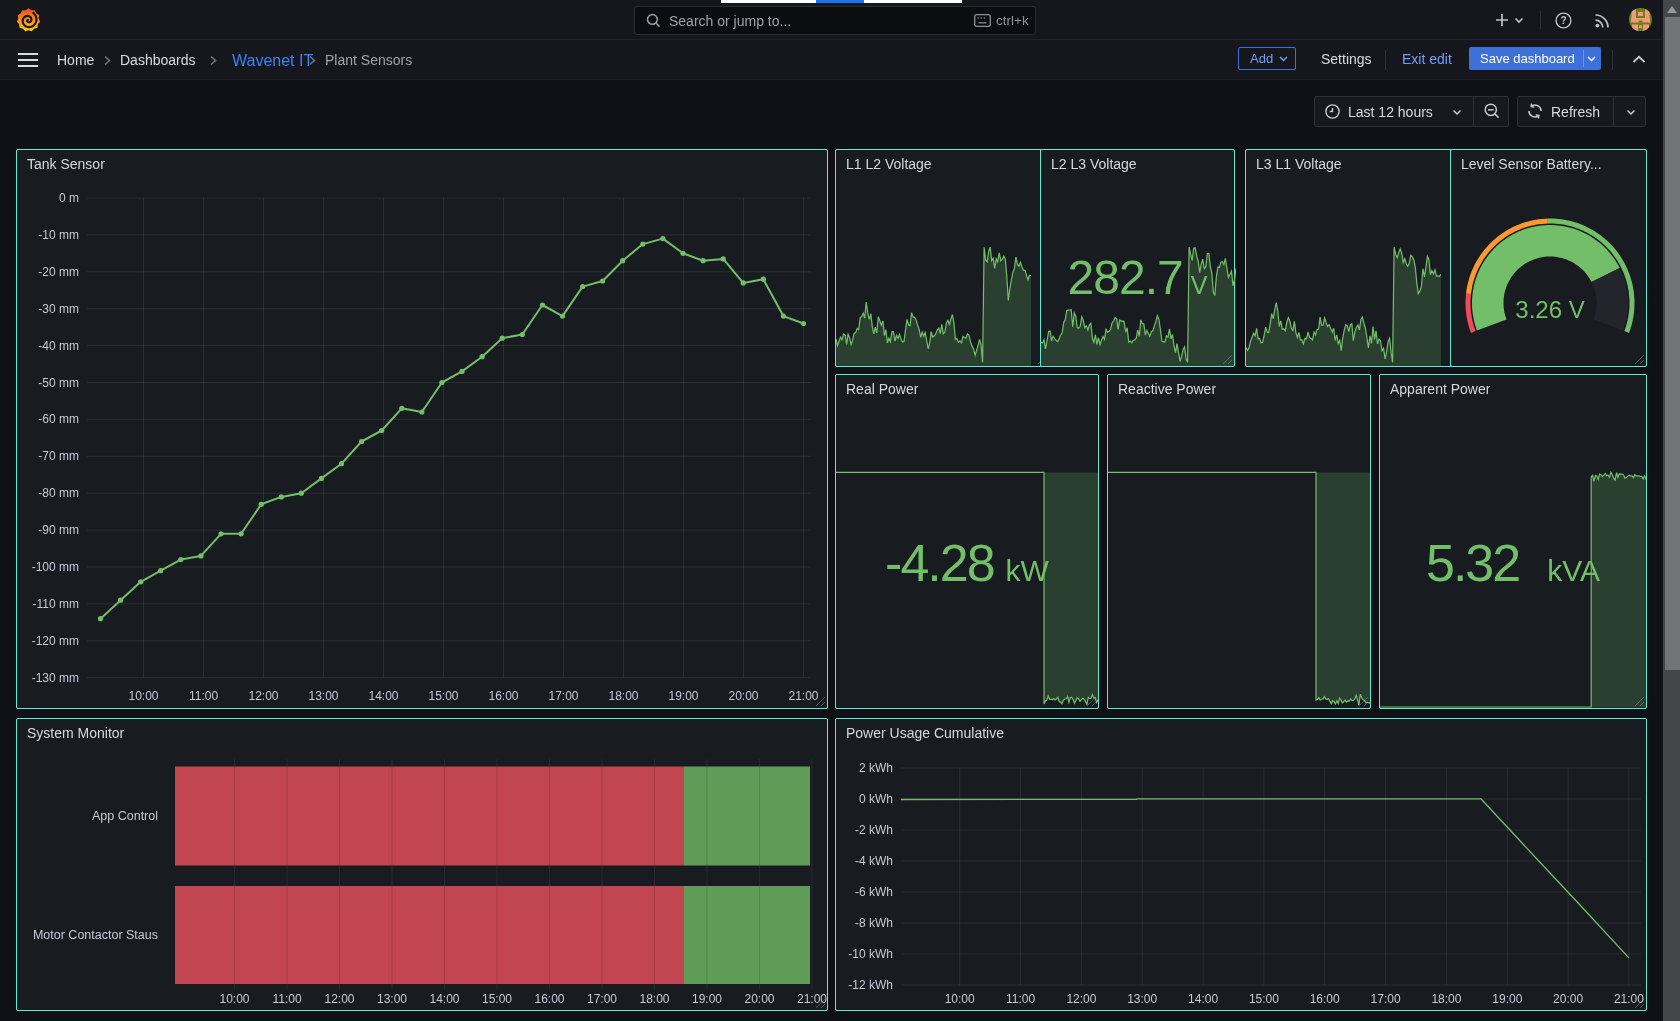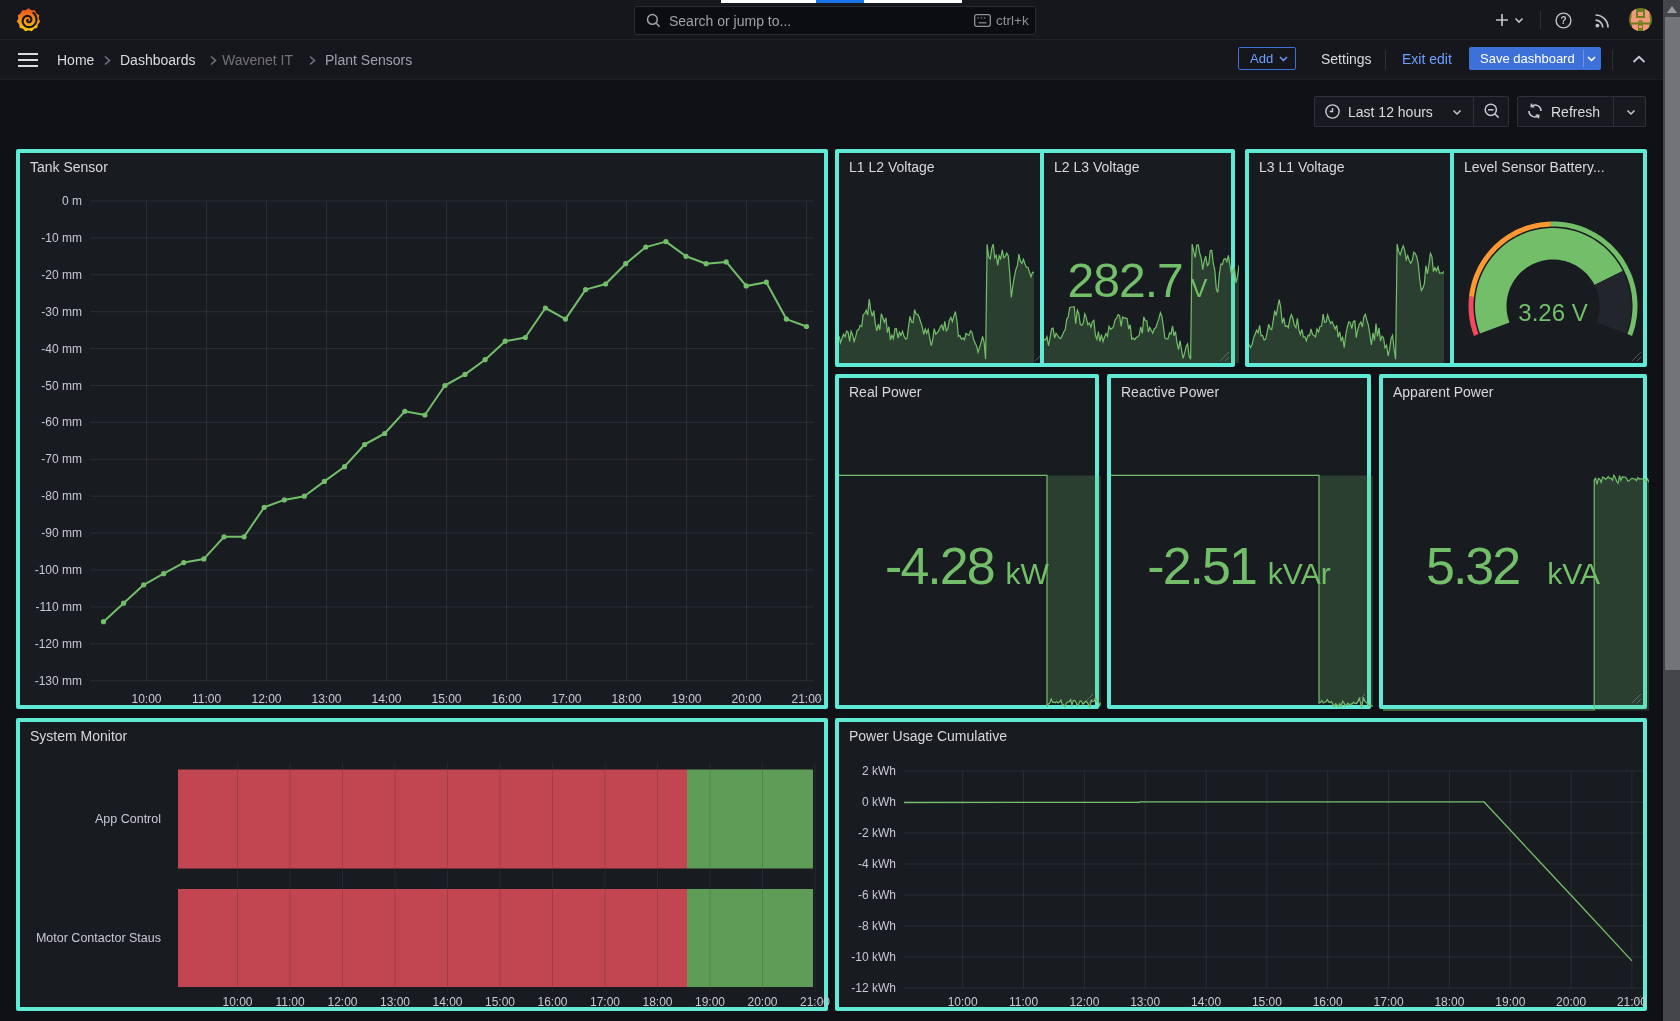--- a/index.html
+++ b/index.html
@@ -1,16 +1,16 @@
 <!DOCTYPE html>
 <html><head><meta charset="utf-8"><style>
 * { margin:0; padding:0; box-sizing:border-box; }
 body { width:1680px; height:1021px; background:#101117; overflow:hidden; position:relative;
        font-family:"Liberation Sans", sans-serif; }
-.panel { position:absolute; background:#181B20; border:4px solid #5eead4; border-radius:2px; }
+.panel { position:absolute; background:#181B20; border:1px solid #5eead4; border-radius:2px; }
 .ptitle { position:absolute; left:10px; top:6px; font-size:14px; font-weight:500; color:#D7D8DD; white-space:nowrap; z-index:3; }
 .rz { position:absolute; right:1px; bottom:1px; }
 .txt { position:absolute; white-space:nowrap; }
 .vdiv { position:absolute; width:1px; background:#2E3036; }
 </style></head>
 <body>
 
 <div style="position:absolute;left:0;top:0;width:1680px;height:40px;background:#16171D;border-bottom:1px solid #222329"></div>
 
 <div style="position:absolute;left:721px;top:0;width:241px;height:3px;background:#FFFFFF;z-index:5"></div>
@@ -83,21 +83,21 @@
     <rect y="12" width="20" height="2" fill="#DADBDF"></rect>
   </svg>
 <div class="txt" style="left:57px;top:52px;font-size:14px;color:#DADBDF;z-index:4">Home</div>
 <svg style="position:absolute;left:103px;top:55px;z-index:4" width="8" height="11" viewBox="0 0 8 11">
     <path d="M2 1.5 L6.5 5.5 L2 9.5" stroke="#70737A" stroke-width="1.6" fill="none"></path>
   </svg>
 <div class="txt" style="left:120px;top:52px;font-size:14px;color:#DADBDF;z-index:4">Dashboards</div>
 <svg style="position:absolute;left:209px;top:55px;z-index:4" width="8" height="11" viewBox="0 0 8 11">
     <path d="M2 1.5 L6.5 5.5 L2 9.5" stroke="#70737A" stroke-width="1.6" fill="none"></path>
   </svg>
-<div class="txt" style="left:222px;top:52px;font-size:14px;color:#737373;z-index:4">Wavenet IT</div>
+<div class="txt" style="left:232px;top:52px;font-size:16px;color:#3b82f6;z-index:4">Wavenet IT</div>
 <svg style="position:absolute;left:308px;top:55px;z-index:4" width="8" height="11" viewBox="0 0 8 11">
     <path d="M2 1.5 L6.5 5.5 L2 9.5" stroke="#70737A" stroke-width="1.6" fill="none"></path>
   </svg>
 <div class="txt" style="left:325px;top:52px;font-size:14px;color:#9FA2AA;z-index:4">Plant Sensors</div>
 
 <div style="position:absolute;left:1238px;top:47px;width:58px;height:23px;border:1px solid #3D71D9;border-radius:2px"></div>
 <div class="txt" style="left:1250px;top:51px;font-size:13px;font-weight:500;color:#6E9FFF">Add</div>
 <svg style="position:absolute;left:1279px;top:56px" width="9" height="6" viewBox="0 0 9 6">
     <path d="M1 1 L4.5 4.5 L8 1" stroke="#6E9FFF" stroke-width="1.5" fill="none"></path>
   </svg>
@@ -296,21 +296,20 @@
     <svg class="rz" width="12" height="12">
       <path d="M11 2 L2 11 M11 7 L7 11" stroke="rgba(204,204,220,0.32)" fill="none"></path>
     </svg>
   </div>
 <div class="panel" style="left:1107px;top:374px;width:264px;height:335px">
     <div class="ptitle">Reactive Power</div>
     <svg width="262" height="333" style="position:absolute;left:0;top:0">
       <polygon points="208.0,97.4 208.0,325.0 209.4,324.4 210.8,322.5 212.2,325.0 213.6,324.2 214.9,323.9 216.3,321.7 217.7,323.9 219.1,324.5 220.5,323.6 221.9,326.4 223.3,328.8 224.6,325.7 226.0,326.6 227.4,329.0 228.8,325.9 230.2,328.4 231.6,323.0 232.9,324.7 234.3,327.9 235.7,326.5 237.1,325.1 238.5,327.0 239.9,325.8 241.2,326.1 242.6,324.2 244.0,325.5 245.4,325.7 246.8,323.9 248.2,320.4 249.5,324.8 250.9,330.0 252.3,319.1 253.7,323.0 255.1,324.5 256.5,325.6 257.8,327.5 259.2,327.3 260.6,327.9 262.0,328.1 262.0,97.4" fill="rgba(115,191,105,0.22)"></polygon>
       <polyline points="0.0,97.4 208.0,97.4 208.0,325.0 209.4,324.4 210.8,322.5 212.2,325.0 213.6,324.2 214.9,323.9 216.3,321.7 217.7,323.9 219.1,324.5 220.5,323.6 221.9,326.4 223.3,328.8 224.6,325.7 226.0,326.6 227.4,329.0 228.8,325.9 230.2,328.4 231.6,323.0 232.9,324.7 234.3,327.9 235.7,326.5 237.1,325.1 238.5,327.0 239.9,325.8 241.2,326.1 242.6,324.2 244.0,325.5 245.4,325.7 246.8,323.9 248.2,320.4 249.5,324.8 250.9,330.0 252.3,319.1 253.7,323.0 255.1,324.5 256.5,325.6 257.8,327.5 259.2,327.3 260.6,327.9 262.0,328.1" fill="none" stroke="#73BF69" stroke-width="1.2"></polyline>
     </svg>
-    <div style="position:absolute;left:0;top:162px;width:100%;text-align:center;color:#73BF69;font-weight:500;line-height:1;white-space:nowrap"><span style="font-size:52px;letter-spacing:-2px">-2.51</span><span style="font-size:30px;margin-left:12px">kVAr</span></div>
     <svg class="rz" width="12" height="12">
       <path d="M11 2 L2 11 M11 7 L7 11" stroke="rgba(204,204,220,0.32)" fill="none"></path>
     </svg>
   </div>
 <div class="panel" style="left:1379px;top:374px;width:268px;height:335px">
     <div class="ptitle">Apparent Power</div>
     <svg width="266" height="333" style="position:absolute;left:0;top:0">
       <polygon points="211.2,332.5 211.2,102.0 212.6,100.3 214.0,106.3 215.4,100.4 216.8,101.2 218.2,104.5 219.6,99.0 221.0,99.7 222.4,101.4 223.8,100.3 225.3,98.4 226.7,100.5 228.1,100.2 229.5,102.3 230.9,97.3 232.3,99.5 233.7,103.5 235.1,105.1 236.5,97.7 237.9,102.4 239.3,98.8 240.7,99.1 242.1,99.1 243.5,100.1 244.9,103.2 246.3,102.6 247.7,101.1 249.1,100.2 250.5,101.0 251.9,100.8 253.4,102.7 254.8,99.6 256.2,101.0 257.6,100.8 259.0,100.9 260.4,101.5 261.8,101.4 263.2,103.9 264.6,100.8 266.0,104.4 266.0,332.5" fill="rgba(115,191,105,0.22)"></polygon>
       <polyline points="0.0,332.0 211.2,332.0 211.2,102.0 212.6,100.3 214.0,106.3 215.4,100.4 216.8,101.2 218.2,104.5 219.6,99.0 221.0,99.7 222.4,101.4 223.8,100.3 225.3,98.4 226.7,100.5 228.1,100.2 229.5,102.3 230.9,97.3 232.3,99.5 233.7,103.5 235.1,105.1 236.5,97.7 237.9,102.4 239.3,98.8 240.7,99.1 242.1,99.1 243.5,100.1 244.9,103.2 246.3,102.6 247.7,101.1 249.1,100.2 250.5,101.0 251.9,100.8 253.4,102.7 254.8,99.6 256.2,101.0 257.6,100.8 259.0,100.9 260.4,101.5 261.8,101.4 263.2,103.9 264.6,100.8 266.0,104.4" fill="none" stroke="#73BF69" stroke-width="1.2"></polyline>
     </svg>

